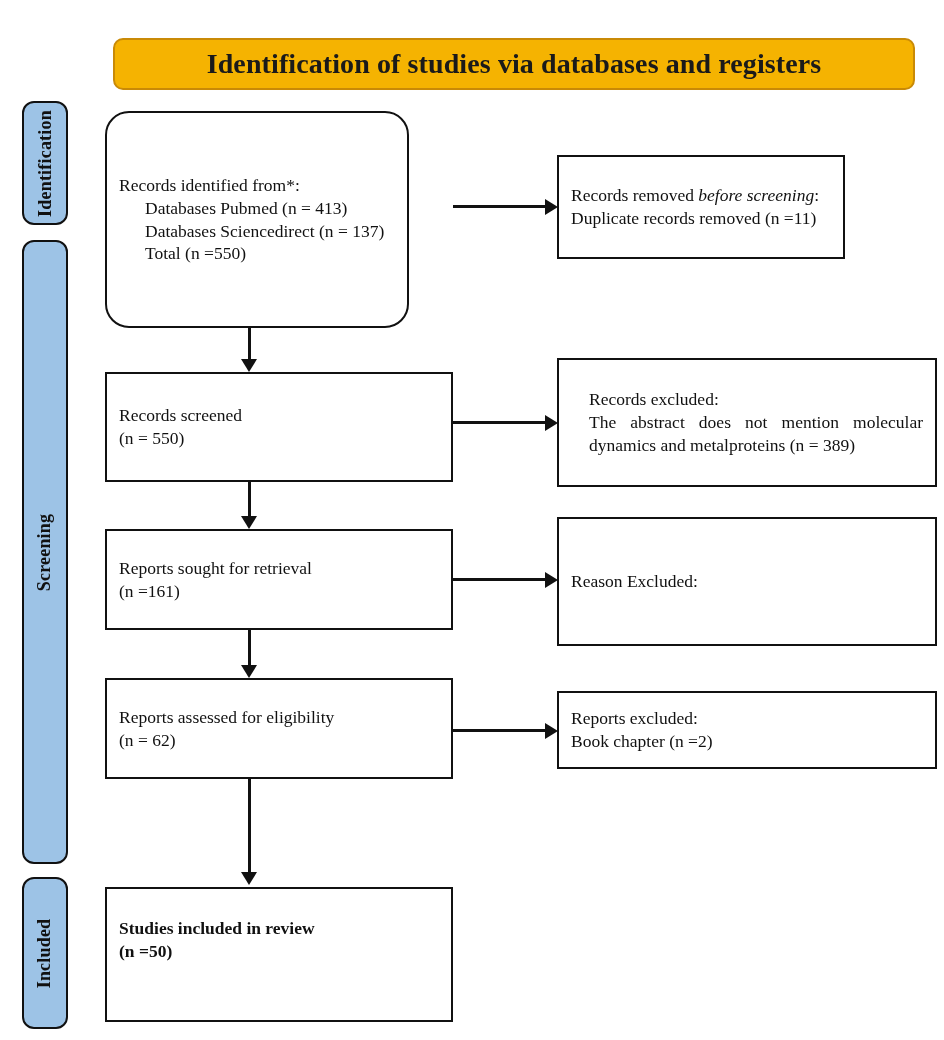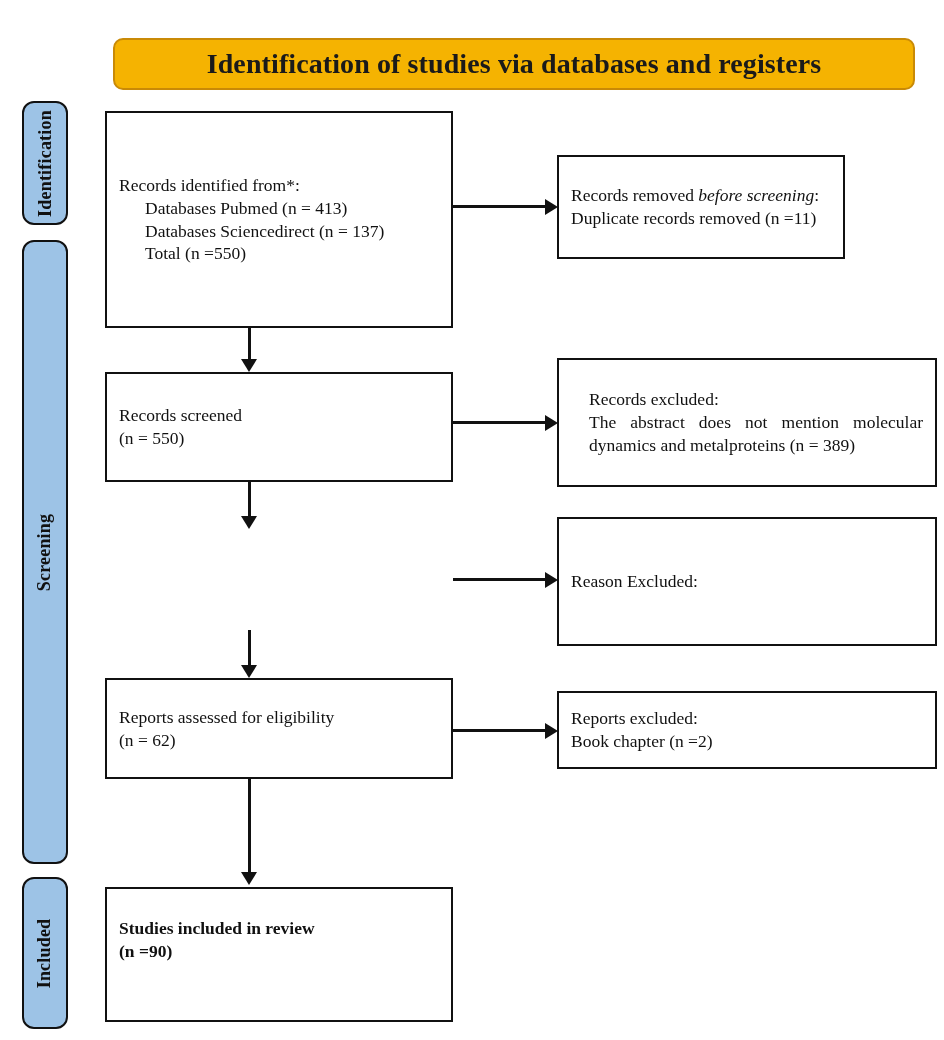--- a/index.html
+++ b/index.html
@@ -78,21 +78,21 @@
     font-size: 17.5px;
     line-height: 1.30;
     color: #111111;
     padding: 0 12px;
   }
   .flow-box .box-text .indent { display: block; padding-left: 26px; }
   .flow-box .box-text .ital { font-style: italic; }
   .justify .box-text { text-align: justify; text-align-last: left; padding-left: 30px; }
 
   
-  #box-identified   { left: 105px; top: 111px; width: 348px; height: 217px; }
+  #box-identified   { left: 105px; top: 111px; width: 304px; height: 217px; border-radius: 24px; }
   #box-screened     { left: 105px; top: 372px; width: 348px; height: 110px; }
   #box-sought       { left: 105px; top: 529px; width: 348px; height: 101px; }
   #box-assessed     { left: 105px; top: 678px; width: 348px; height: 101px; }
   #box-included     { left: 105px; top: 887px; width: 348px; height: 135px; }
 
   
   #box-removed      { left: 557px; top: 155px; width: 288px; height: 104px; }
   #box-excluded-rec { left: 557px; top: 358px; width: 380px; height: 129px; }
   #box-reason-exc   { left: 557px; top: 517px; width: 380px; height: 129px; }
   #box-excluded-rep { left: 557px; top: 691px; width: 380px; height: 78px; }
@@ -171,32 +171,38 @@
     </div>
   </div>
 
   <div class="flow-box" id="box-screened">
     <div class="box-text">
       <span style="display:block">Records screened</span>
       <span style="display:block">(n = 550)</span>
     </div>
   </div>
 
+  <div class="flow-box" id="box-sought">
+    <div class="box-text">
+      <span style="display:block">Reports sought for retrieval</span>
+      <span style="display:block">(n =161)</span>
+    </div>
+  </div>
 
   <div class="flow-box" id="box-assessed">
     <div class="box-text">
       <span style="display:block">Reports assessed for eligibility</span>
       <span style="display:block">(n = 62)</span>
     </div>
   </div>
 
   <div class="flow-box" id="box-included">
     <div class="box-text" style="margin-bottom:30px;font-weight:bold;">
       <span style="display:block">Studies included in review</span>
-      <span style="display:block">(n =90)</span>
+      <span style="display:block">(n =50)</span>
     </div>
   </div>
 
   <div class="flow-box" id="box-removed">
     <div class="box-text">
       <span style="display:block"><span>Records removed </span><span class="ital">before screening</span><span>:</span></span>
       <span style="display:block">Duplicate records removed  (n =11)</span>
     </div>
   </div>
 

